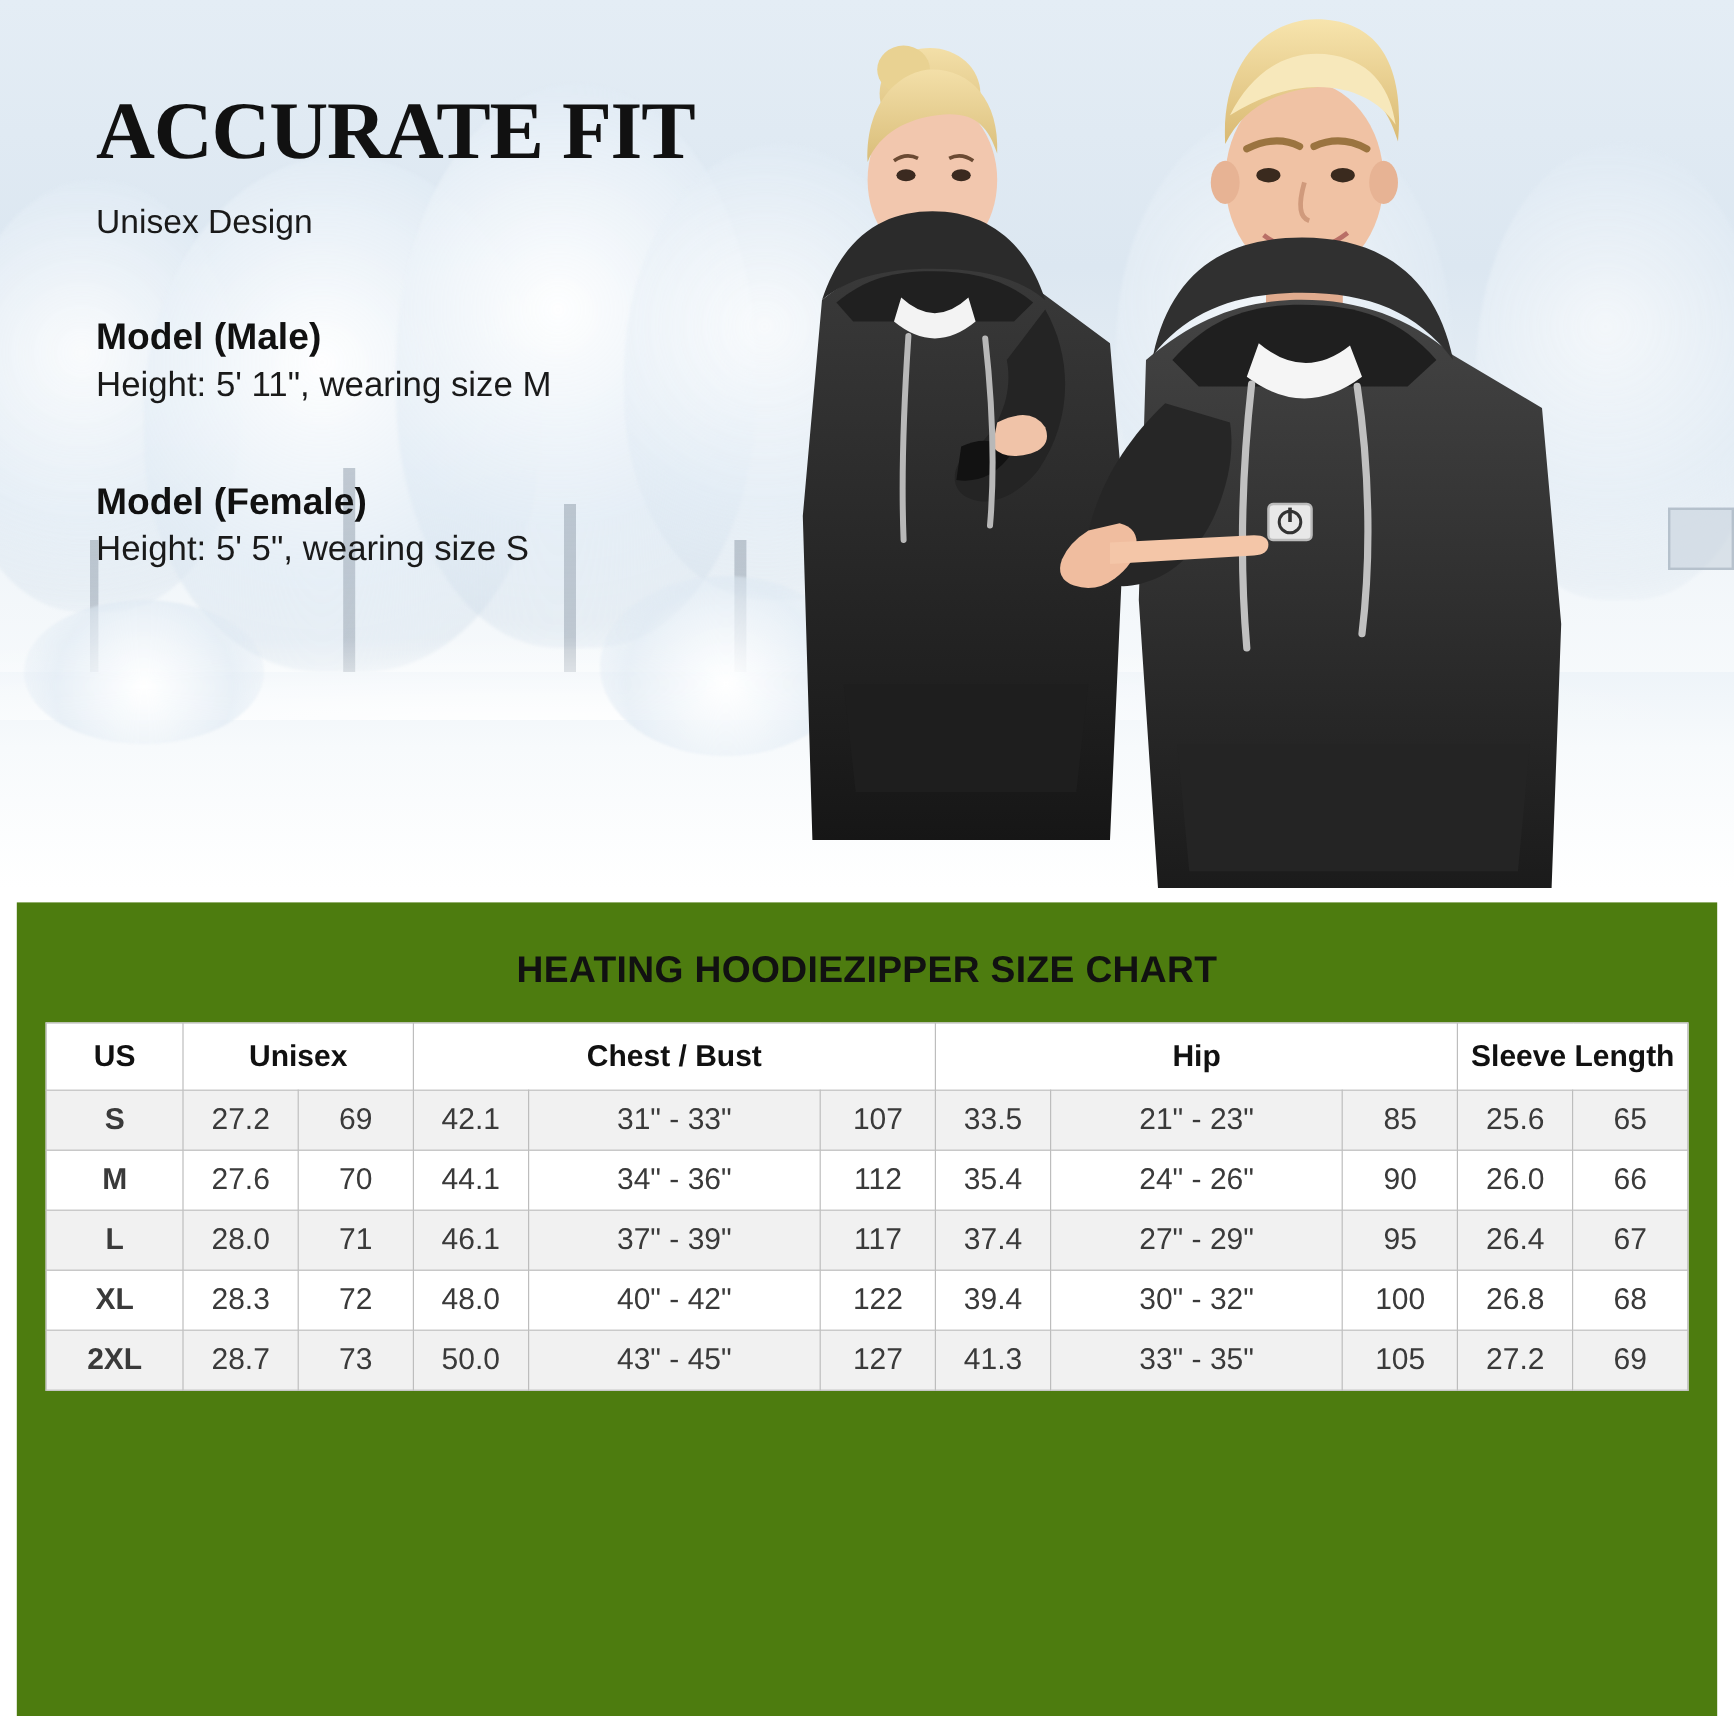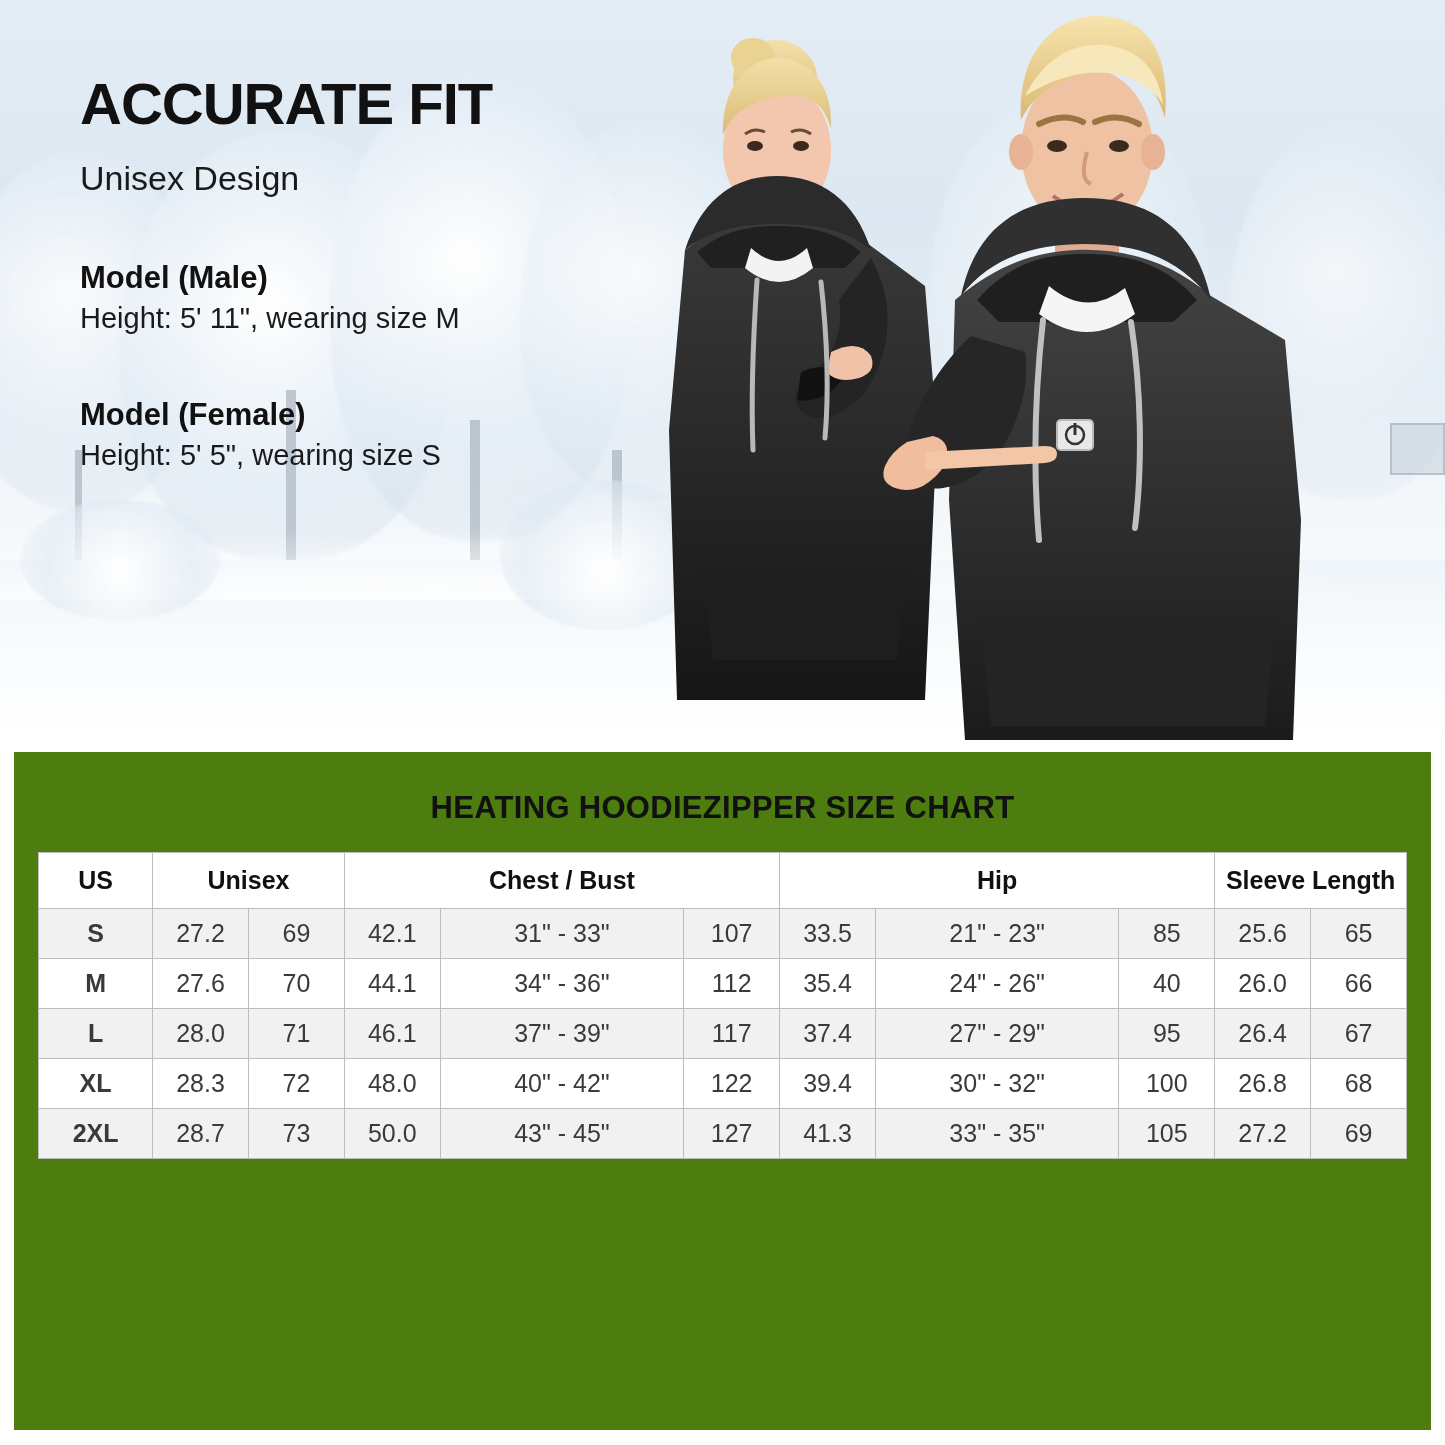--- a/index.html
+++ b/index.html
@@ -90,30 +90,30 @@
     filter: blur(0.4px);
   }
 
   
   .hero-text {
     position: absolute;
     left: 80px; top: 75px;
     z-index: 6;
   }
   .hero-title {
-    font-size: 58px;
+    font-size: 68px;
     font-weight: bold;
     letter-spacing: -1px;
     color: #111111;
     line-height: 1;
     margin: 0 0 26px 0;
-    font-family: Liberation Sans, sans-serif;
+    font-family: Liberation Serif, serif;
   }
   .hero-sub {
-    font-size: 34px;
+    font-size: 28px;
     color: #1a1a1a;
     margin: 0;
     font-weight: normal;
   }
   .model-block { margin-top: 62px; }
   .model-block.second { }
   .model-label {
     font-size: 31px;
     font-weight: bold;
     color: #111;
@@ -391,21 +391,21 @@
         </tr>
         <tr>
           <td class="size-cell">M</td>
           <td>27.6</td>
           <td>70</td>
           <td>44.1</td>
           <td>34" - 36"</td>
           <td>112</td>
           <td>35.4</td>
           <td>24" - 26"</td>
-          <td>40</td>
+          <td>90</td>
           <td>26.0</td>
           <td>66</td>
         </tr>
         <tr>
           <td class="size-cell">L</td>
           <td>28.0</td>
           <td>71</td>
           <td>46.1</td>
           <td>37" - 39"</td>
           <td>117</td>

